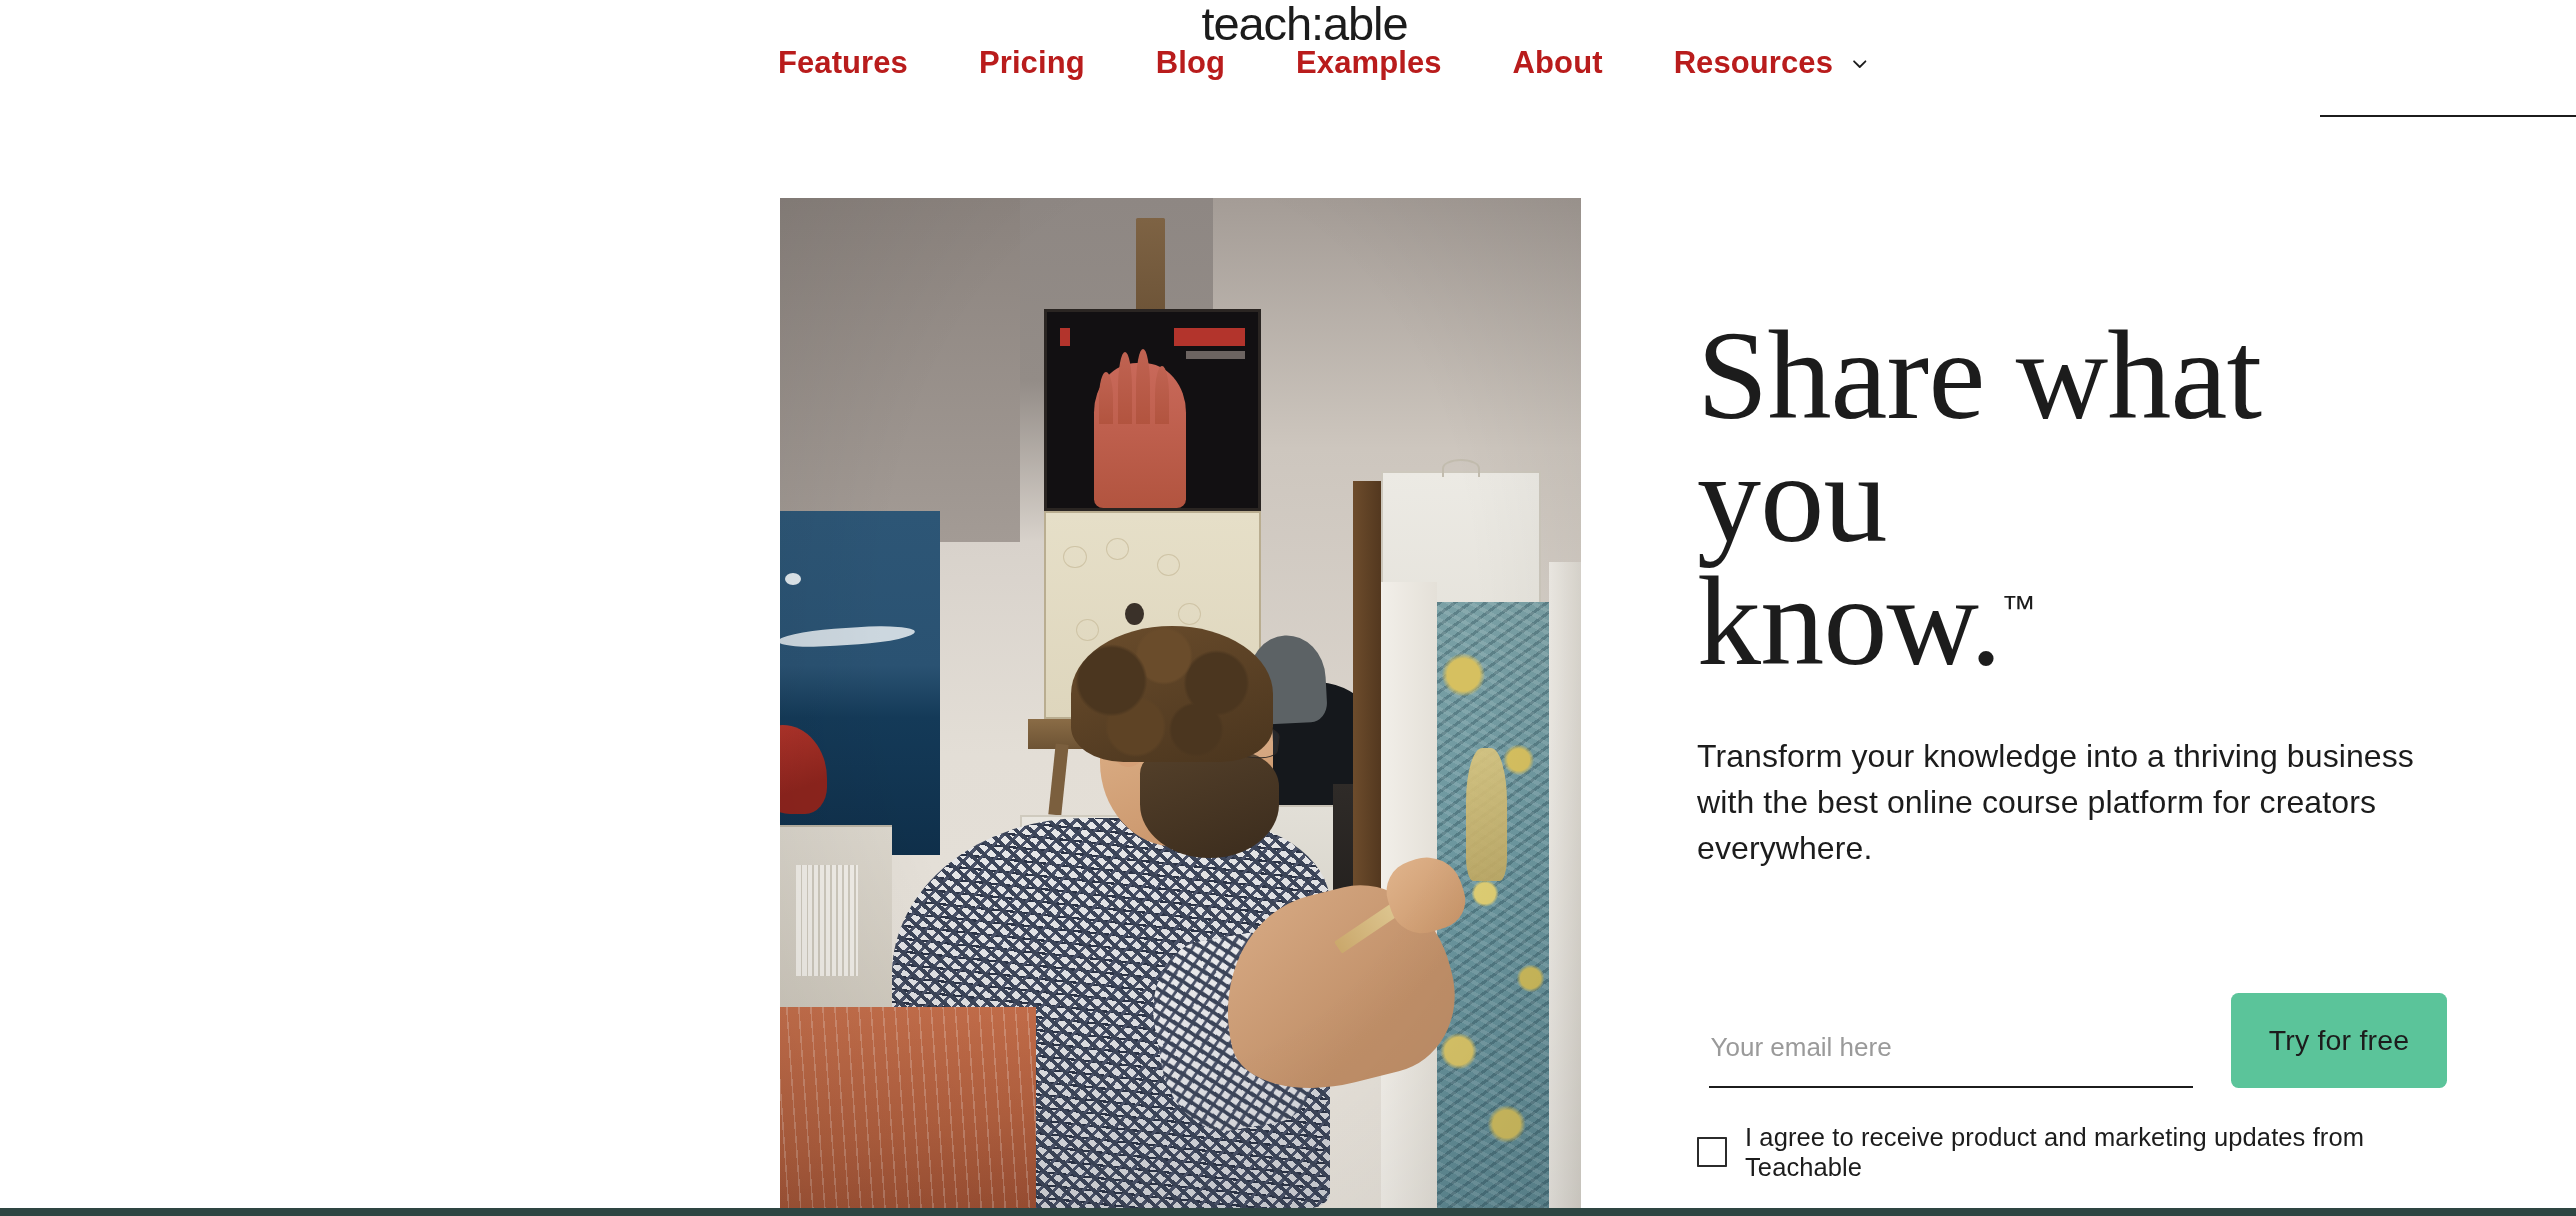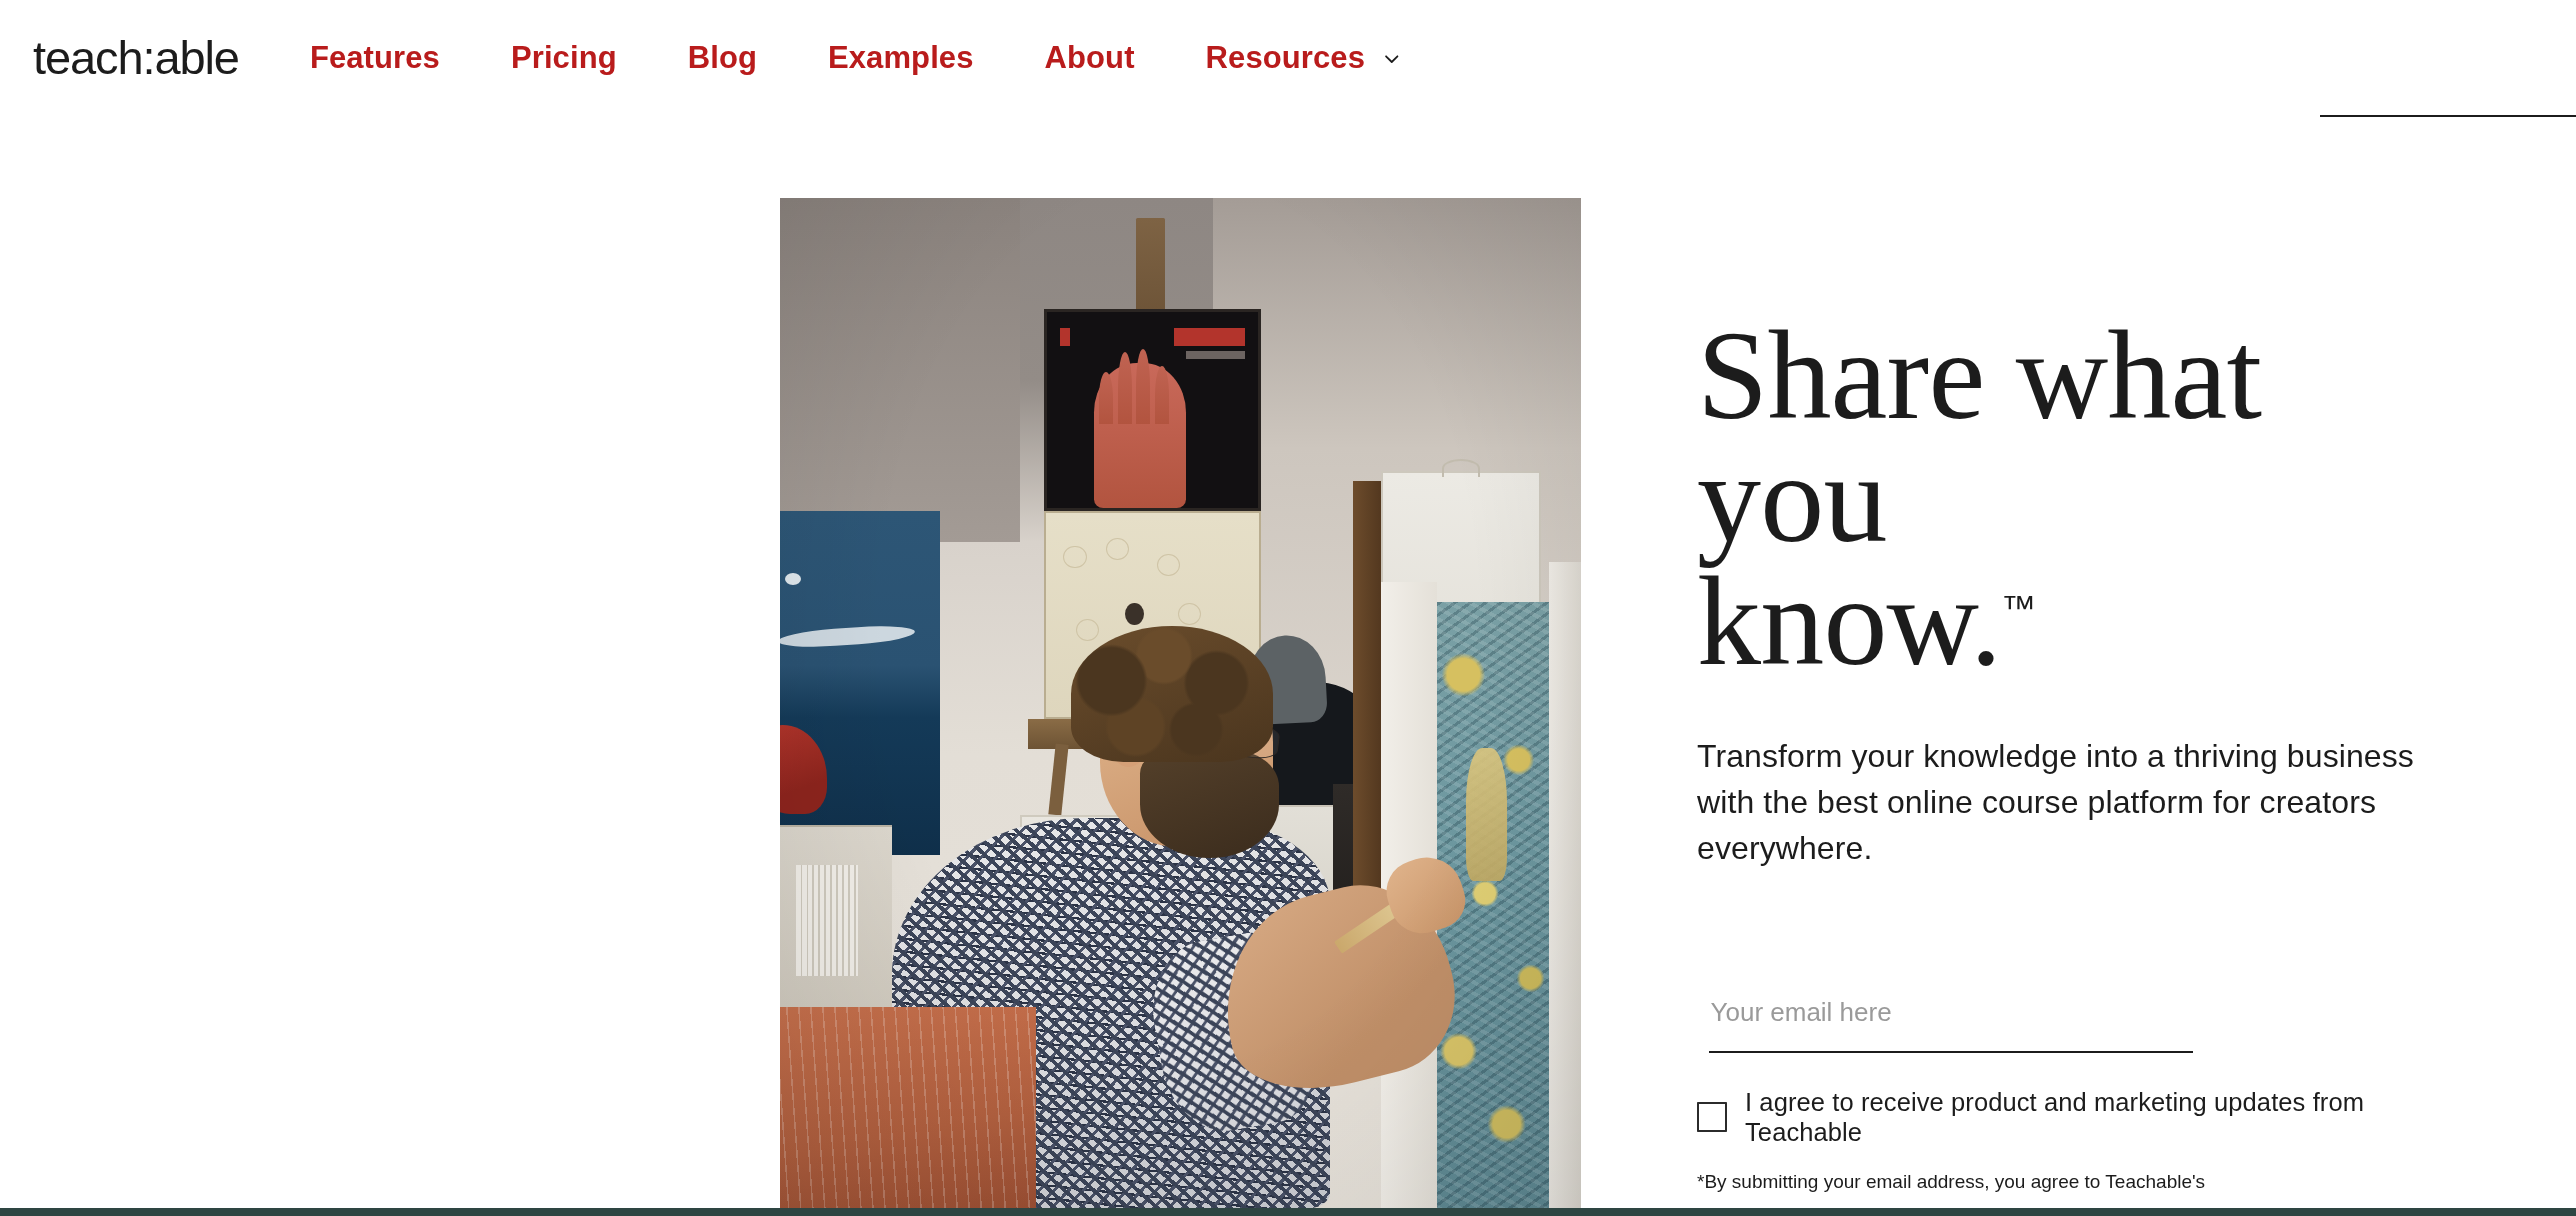--- a/index.html
+++ b/index.html
@@ -24,20 +24,21 @@
   
   .site-header {
     position: absolute;
     top: 0; left: 0;
     width: 2576px;
     height: 117px;
     background: #ffffff;
     border-bottom: 2.3px solid #1c1c1c;
     display: flex;
     align-items: center;
+    flex-direction: column;
   }
 
   .brand {
     margin-left: 33px;
     font-family: "Liberation Sans", sans-serif;
     font-size: 47px;
     font-weight: 400;
     letter-spacing: -1.1px;
     color: #1c1c1c;
     line-height: 1;
@@ -614,20 +615,21 @@
 
       <h1 class="headline">
         <span>Share what you</span><br>
         <span>know.</span><span class="tm">™</span>
       </h1>
 
       <p class="subhead">Transform your knowledge into a thriving business with the best online course platform for creators everywhere.</p>
 
       <form class="signup-form">
         <input class="email-field" type="email" placeholder="Your email here" style="">
+        <button class="cta-button" type="submit">Try for free</button>
       </form>
 
       <div class="consent-row">
         <input class="consent-box" type="checkbox" style="">
         <span class="consent-label">I agree to receive product and marketing updates from Teachable</span>
       </div>
 
       <p class="legal"><span>*By submitting your email address, you agree to Teachable's </span></p>
 
     </div>

